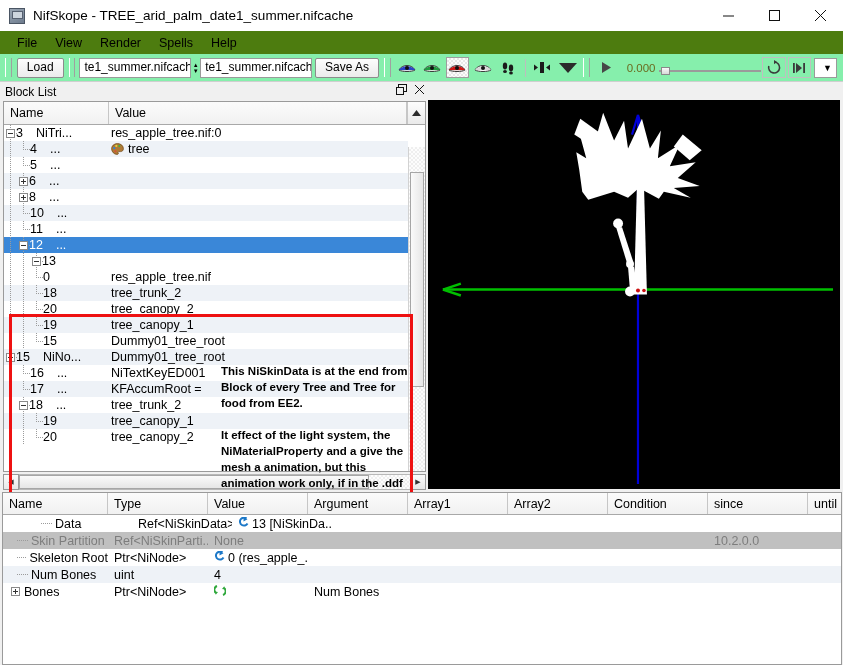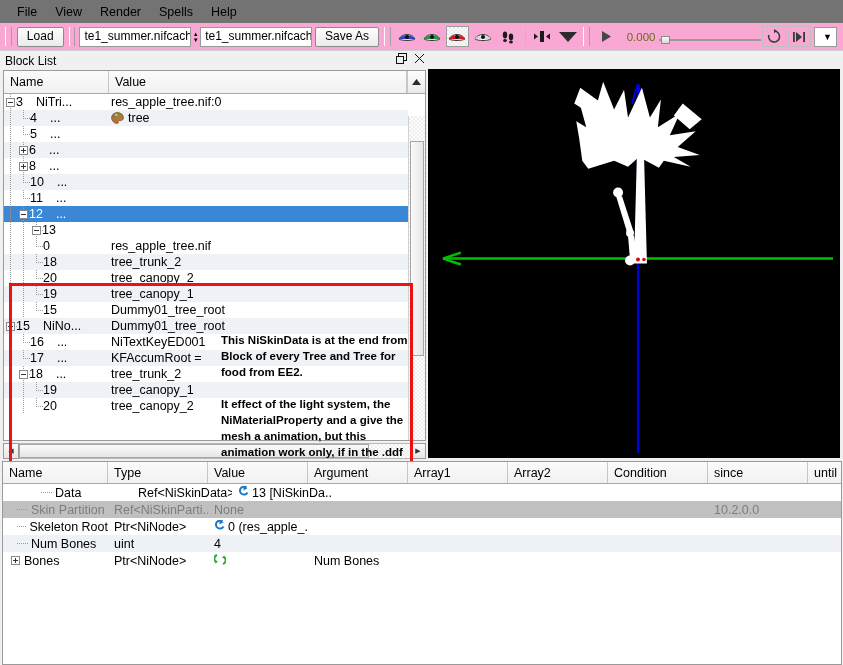--- a/index.html
+++ b/index.html
@@ -46,35 +46,35 @@
   .win-btn {
     width: 46px; height: 31px;
     display: flex; align-items: center; justify-content: center;
     font-size: 13px; color: #111;
   }
   .win-btn svg { display:block; }
 
   
   .menubar {
     height: 23px; min-height: 23px;
-    background: #737373;
+    background: #4d7c0f;
     display: flex; align-items: center;
     padding-left: 8px;
     border-bottom: 0px;
   }
   .menu-item {
     font-size: 12.5px; color: #000;
     padding: 2px 9px;
     white-space: nowrap;
   }
 
   
   .toolbar {
     height: 27px; min-height: 27px;
-    background: #f9a8d4;
+    background: #86efac;
     display: flex; align-items: center;
     padding: 0 2px;
     border-bottom: 1px solid #cfcfcf;
   }
   .grip {
     width: 7px; height: 19px; margin: 0 3px;
     border-left: 1px solid #fff;
     border-right: 1px solid #a0a0a0;
     box-sizing: border-box;
   }
@@ -356,20 +356,42 @@
   .drow.disabled { background:#c0c0c0; color:#7d7d7d; }
   .dcell { box-sizing:border-box; padding-left:6px;
     white-space:nowrap; overflow:hidden; display:flex; align-items:center; gap:3px; }
   .icon-palette { width:13px;height:12px;flex:none; }
 </style>
 </head>
 <body>
 
 <div id="app">
 
+  <div class="titlebar">
+    <div class="titlebar-icon"></div>
+    <div class="titlebar-title">NifSkope - TREE_arid_palm_date1_summer.nifcache</div>
+    <div class="win-controls">
+      <div class="win-btn">
+        <svg width="13" height="13" viewBox="0 0 13 13">
+            <line x1="1" y1="7" x2="12" y2="7" stroke="#111" stroke-width="1"></line>
+          </svg>
+      </div>
+      <div class="win-btn">
+        <svg width="13" height="13" viewBox="0 0 13 13">
+            <rect x="1.5" y="1.5" width="10" height="10" fill="none" stroke="#111" stroke-width="1"></rect>
+          </svg>
+      </div>
+      <div class="win-btn">
+        <svg width="13" height="13" viewBox="0 0 13 13">
+            <line x1="1" y1="1" x2="12" y2="12" stroke="#111" stroke-width="1"></line>
+            <line x1="12" y1="1" x2="1" y2="12" stroke="#111" stroke-width="1"></line>
+          </svg>
+      </div>
+    </div>
+  </div>
 
   <div class="menubar">
     <div class="menu-item">File</div>
     <div class="menu-item">View</div>
     <div class="menu-item">Render</div>
     <div class="menu-item">Spells</div>
     <div class="menu-item">Help</div>
   </div>
 
   <div class="toolbar">

